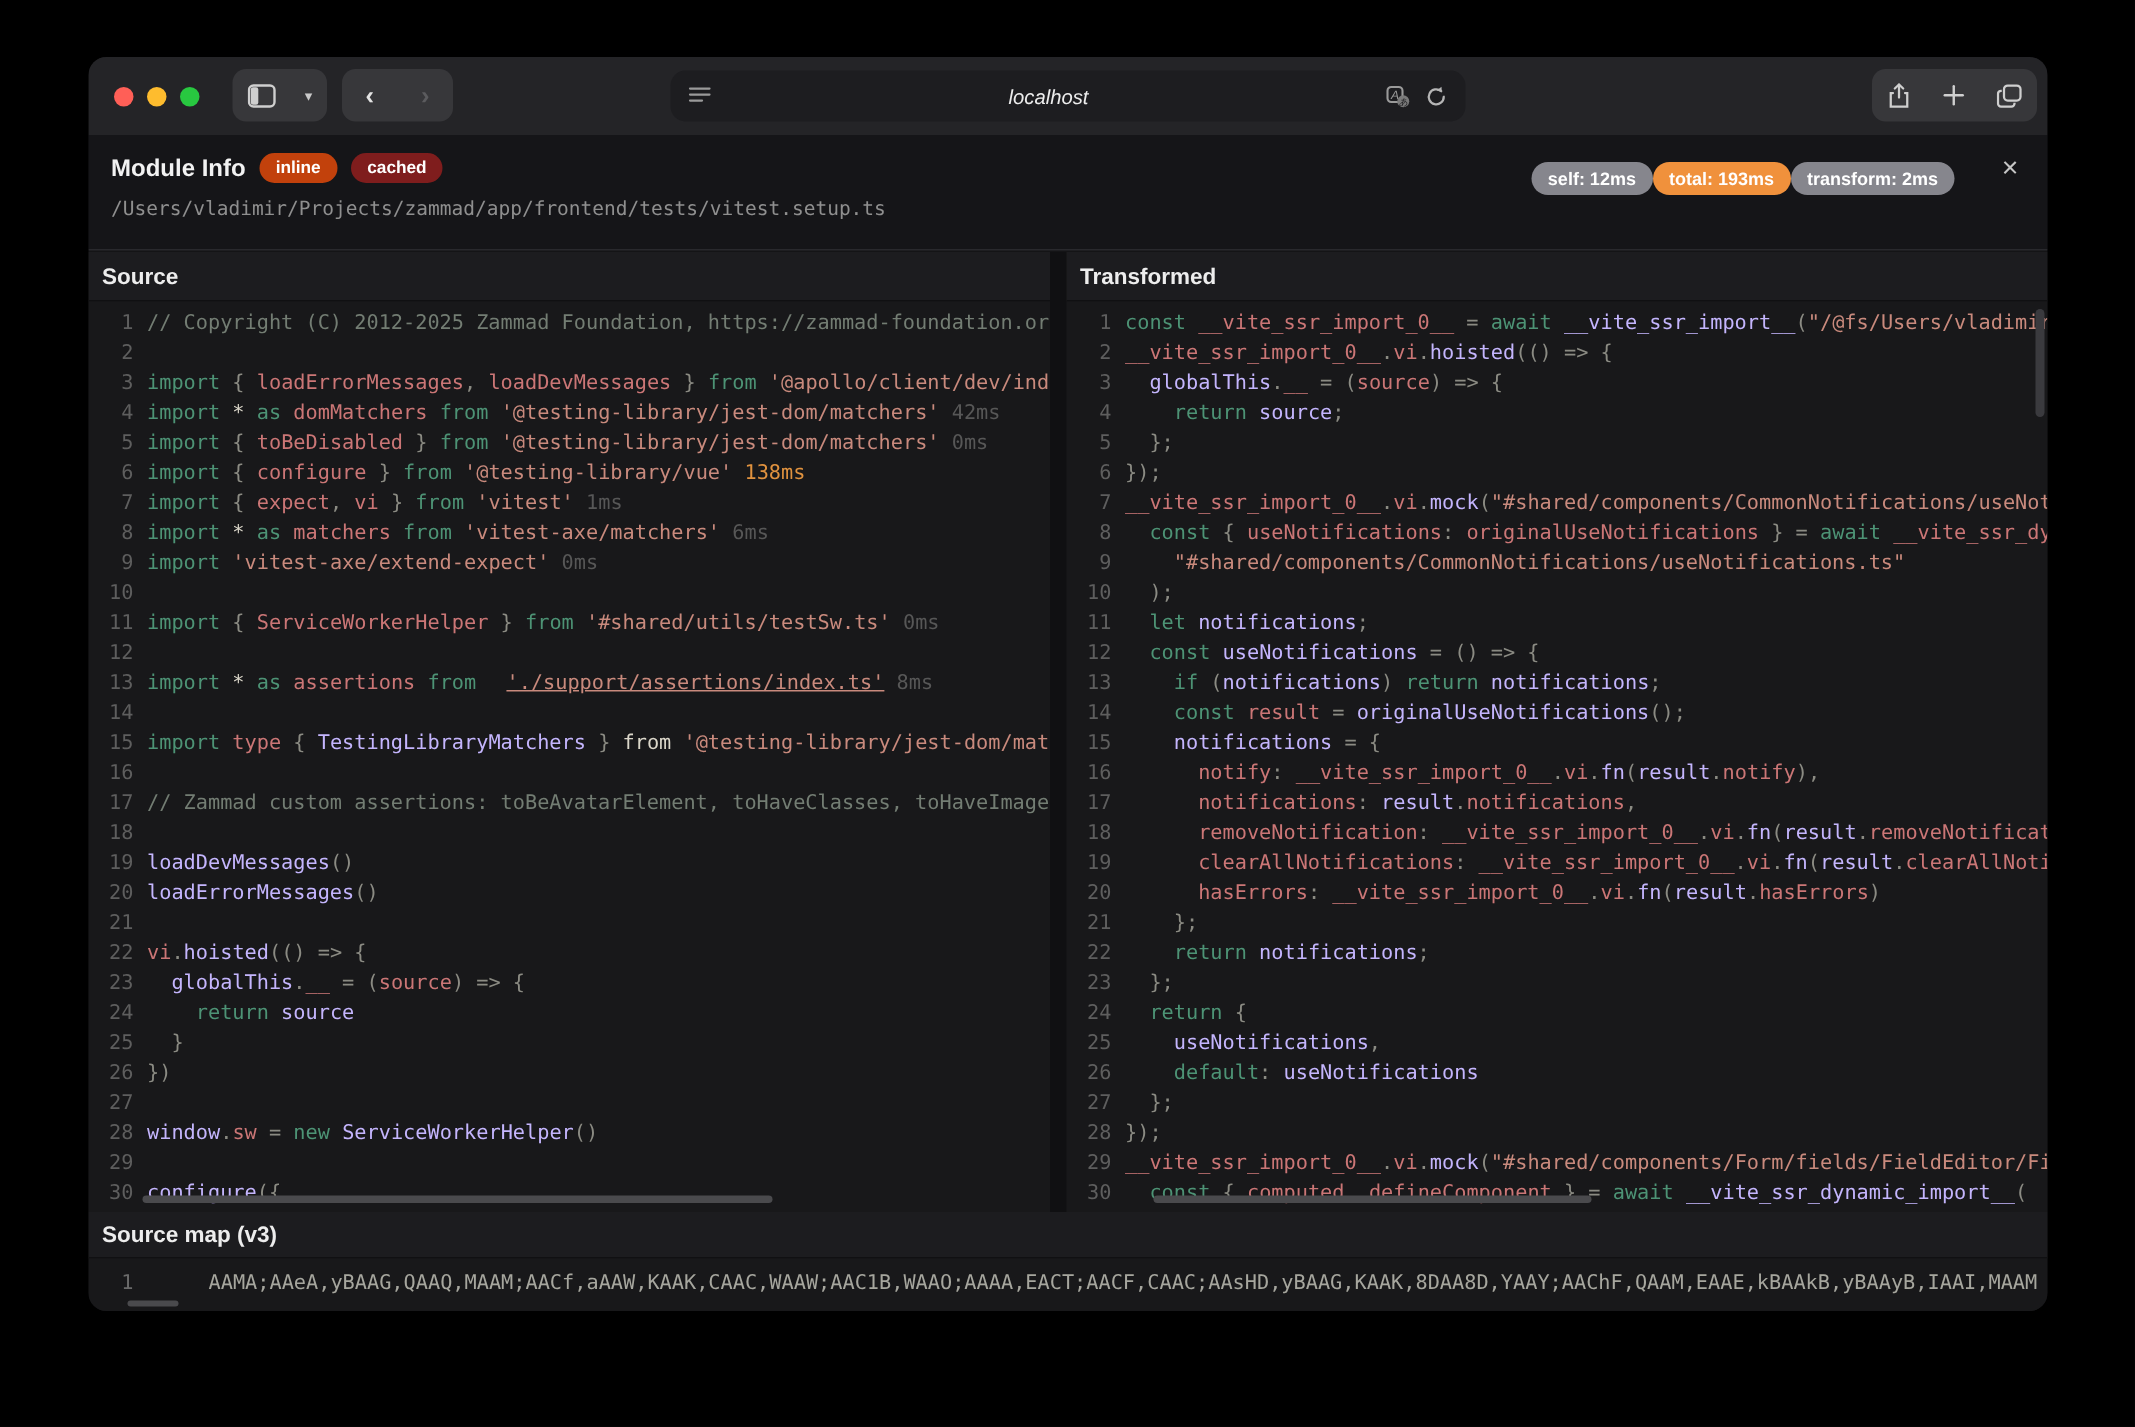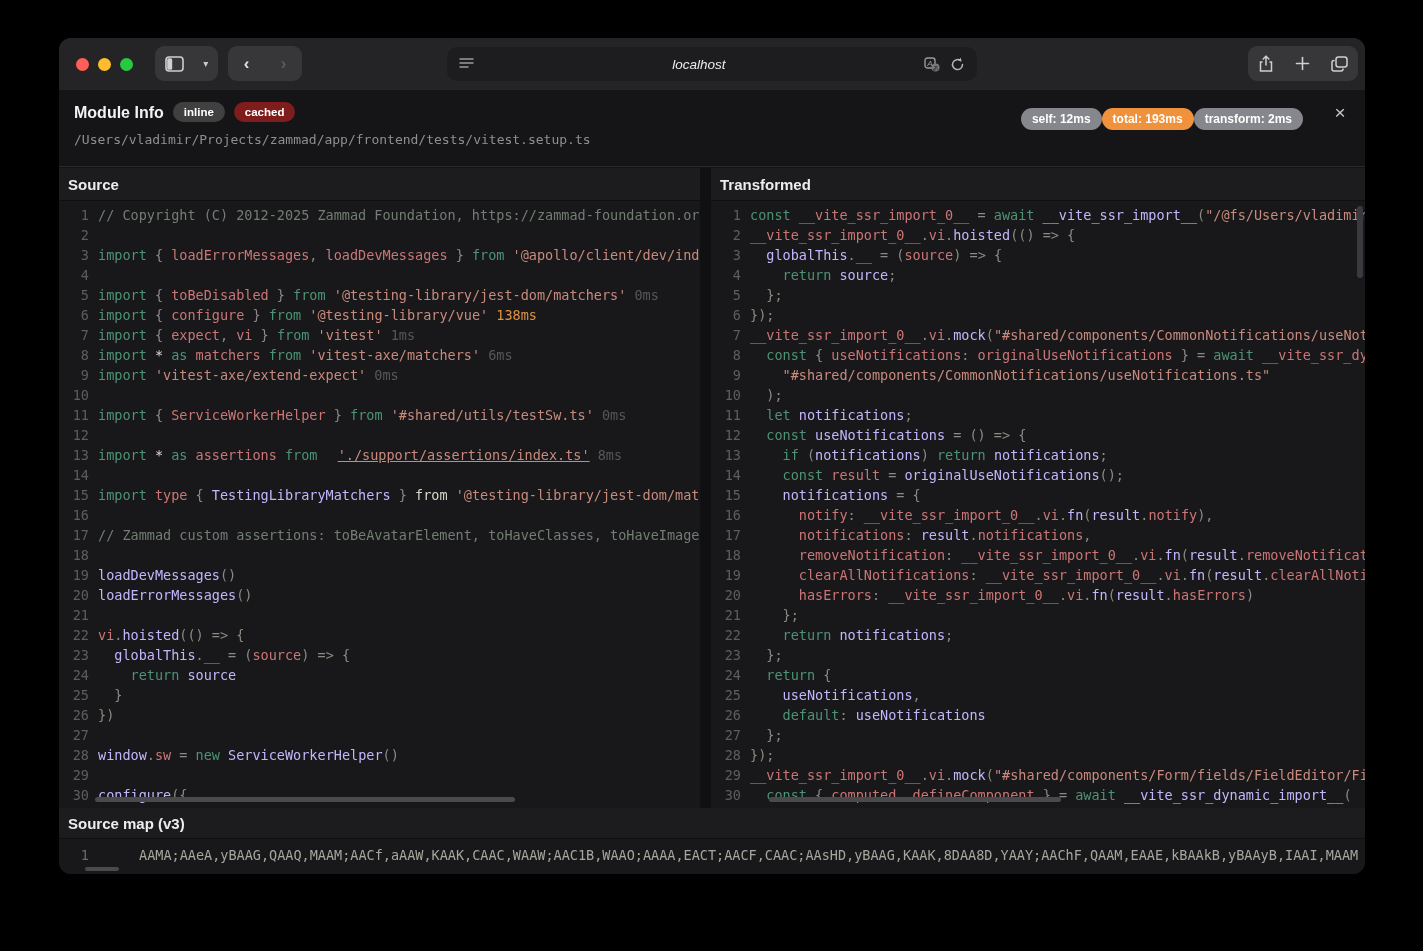--- a/index.html
+++ b/index.html
@@ -26,21 +26,21 @@
           border-radius:10px;display:flex;align-items:center;padding:0 12px;box-sizing:border-box;font-style:italic;}
   .url-text{flex:1;text-align:center;color:#ececec;font-size:13.5px;}
   .icon{display:inline-flex;align-items:center;justify-content:center;}
 
   
   .modinfo{position:absolute;left:0;top:52px;width:100%;height:77px;background:#151518;
            border-bottom:1px solid #29292d;box-sizing:border-box;}
   .mi-row{position:absolute;left:15px;top:12px;display:flex;align-items:flex-end;gap:9px;}
   .mi-title{color:#f2f2f2;font-size:16px;font-weight:bold;}
   .badge{font-size:11.5px;font-weight:bold;color:#fff;border-radius:999px;padding:4px 11px;}
-  .badge-green{background:#404040;}
+  .badge-green{background:#c2410c;}
   .badge-indigo{background:#7f1d1d;}
   .mi-path{position:absolute;left:15px;top:42px;color:#8f8f8f;font-size:13px;
            font-family:"DejaVu Sans Mono",monospace;}
   .mi-timings{position:absolute;right:62px;top:18px;display:flex;gap:0;}
   .pill{font-size:12px;font-weight:bold;color:#fff;border-radius:999px;padding:4px 11px;}
   .pill-gray{background:#86868d;}
   .pill-orange{background:#f0913c;}
   .mi-close{position:absolute;right:14px;top:12px;width:22px;height:22px;color:#c5c5c5;
             font-size:19px;line-height:22px;text-align:center;cursor:pointer;}
 
@@ -172,21 +172,21 @@
       <div class="mi-close">×</div>
     </div>
 
     <div class="panels">
       <section class="panel panel-src">
         <div class="panel-head">Source</div>
         <div class="code">
             <div class="code-line"><span class="lnum">1</span><span class="ltext"><span class="tk-c">// Copyright (C) 2012-2025 Zammad Foundation, https://zammad-foundation.org/</span></span></div>
             <div class="code-line"><span class="lnum">2</span><span class="ltext"></span></div>
             <div class="code-line"><span class="lnum">3</span><span class="ltext"><span class="tk-k">import</span><span class="tk-p"> { </span><span class="tk-v">loadErrorMessages</span><span class="tk-p">, </span><span class="tk-v">loadDevMessages</span><span class="tk-p"> } </span><span class="tk-k">from</span><span class="tk-s"> '@apollo/client/dev/index.js'</span></span></div>
-            <div class="code-line"><span class="lnum">4</span></div>
+            <div class="code-line"><span class="lnum">4</span><span class="ltext"><span class="tk-k">import</span><span class="tk-w"> *</span><span class="tk-k"> as</span><span class="tk-v"> domMatchers</span><span class="tk-k"> from</span><span class="tk-s"> '@testing-library/jest-dom/matchers'</span><span class="tk-t"> 42ms</span></span></div>
             <div class="code-line"><span class="lnum">5</span><span class="ltext"><span class="tk-k">import</span><span class="tk-p"> { </span><span class="tk-v">toBeDisabled</span><span class="tk-p"> } </span><span class="tk-k">from</span><span class="tk-s"> '@testing-library/jest-dom/matchers'</span><span class="tk-t"> 0ms</span></span></div>
             <div class="code-line"><span class="lnum">6</span><span class="ltext"><span class="tk-k">import</span><span class="tk-p"> { </span><span class="tk-v">configure</span><span class="tk-p"> } </span><span class="tk-k">from</span><span class="tk-s"> '@testing-library/vue'</span><span class="tk-th"> 138ms</span></span></div>
             <div class="code-line"><span class="lnum">7</span><span class="ltext"><span class="tk-k">import</span><span class="tk-p"> { </span><span class="tk-v">expect</span><span class="tk-p">, </span><span class="tk-v">vi</span><span class="tk-p"> } </span><span class="tk-k">from</span><span class="tk-s"> 'vitest'</span><span class="tk-t"> 1ms</span></span></div>
             <div class="code-line"><span class="lnum">8</span><span class="ltext"><span class="tk-k">import</span><span class="tk-w"> *</span><span class="tk-k"> as</span><span class="tk-v"> matchers</span><span class="tk-k"> from</span><span class="tk-s"> 'vitest-axe/matchers'</span><span class="tk-t"> 6ms</span></span></div>
             <div class="code-line"><span class="lnum">9</span><span class="ltext"><span class="tk-k">import</span><span class="tk-s"> 'vitest-axe/extend-expect'</span><span class="tk-t"> 0ms</span></span></div>
             <div class="code-line"><span class="lnum">10</span><span class="ltext"></span></div>
             <div class="code-line"><span class="lnum">11</span><span class="ltext"><span class="tk-k">import</span><span class="tk-p"> { </span><span class="tk-v">ServiceWorkerHelper</span><span class="tk-p"> } </span><span class="tk-k">from</span><span class="tk-s"> '#shared/utils/testSw.ts'</span><span class="tk-t"> 0ms</span></span></div>
             <div class="code-line"><span class="lnum">12</span><span class="ltext"></span></div>
             <div class="code-line"><span class="lnum">13</span><span class="ltext"><span class="tk-k">import</span><span class="tk-w"> *</span><span class="tk-k"> as</span><span class="tk-v"> assertions</span><span class="tk-k"> from</span><span class="tk-p"> </span><span class="tk-ln">'./support/assertions/index.ts'</span><span class="tk-t"> 8ms</span></span></div>
             <div class="code-line"><span class="lnum">14</span><span class="ltext"></span></div>

